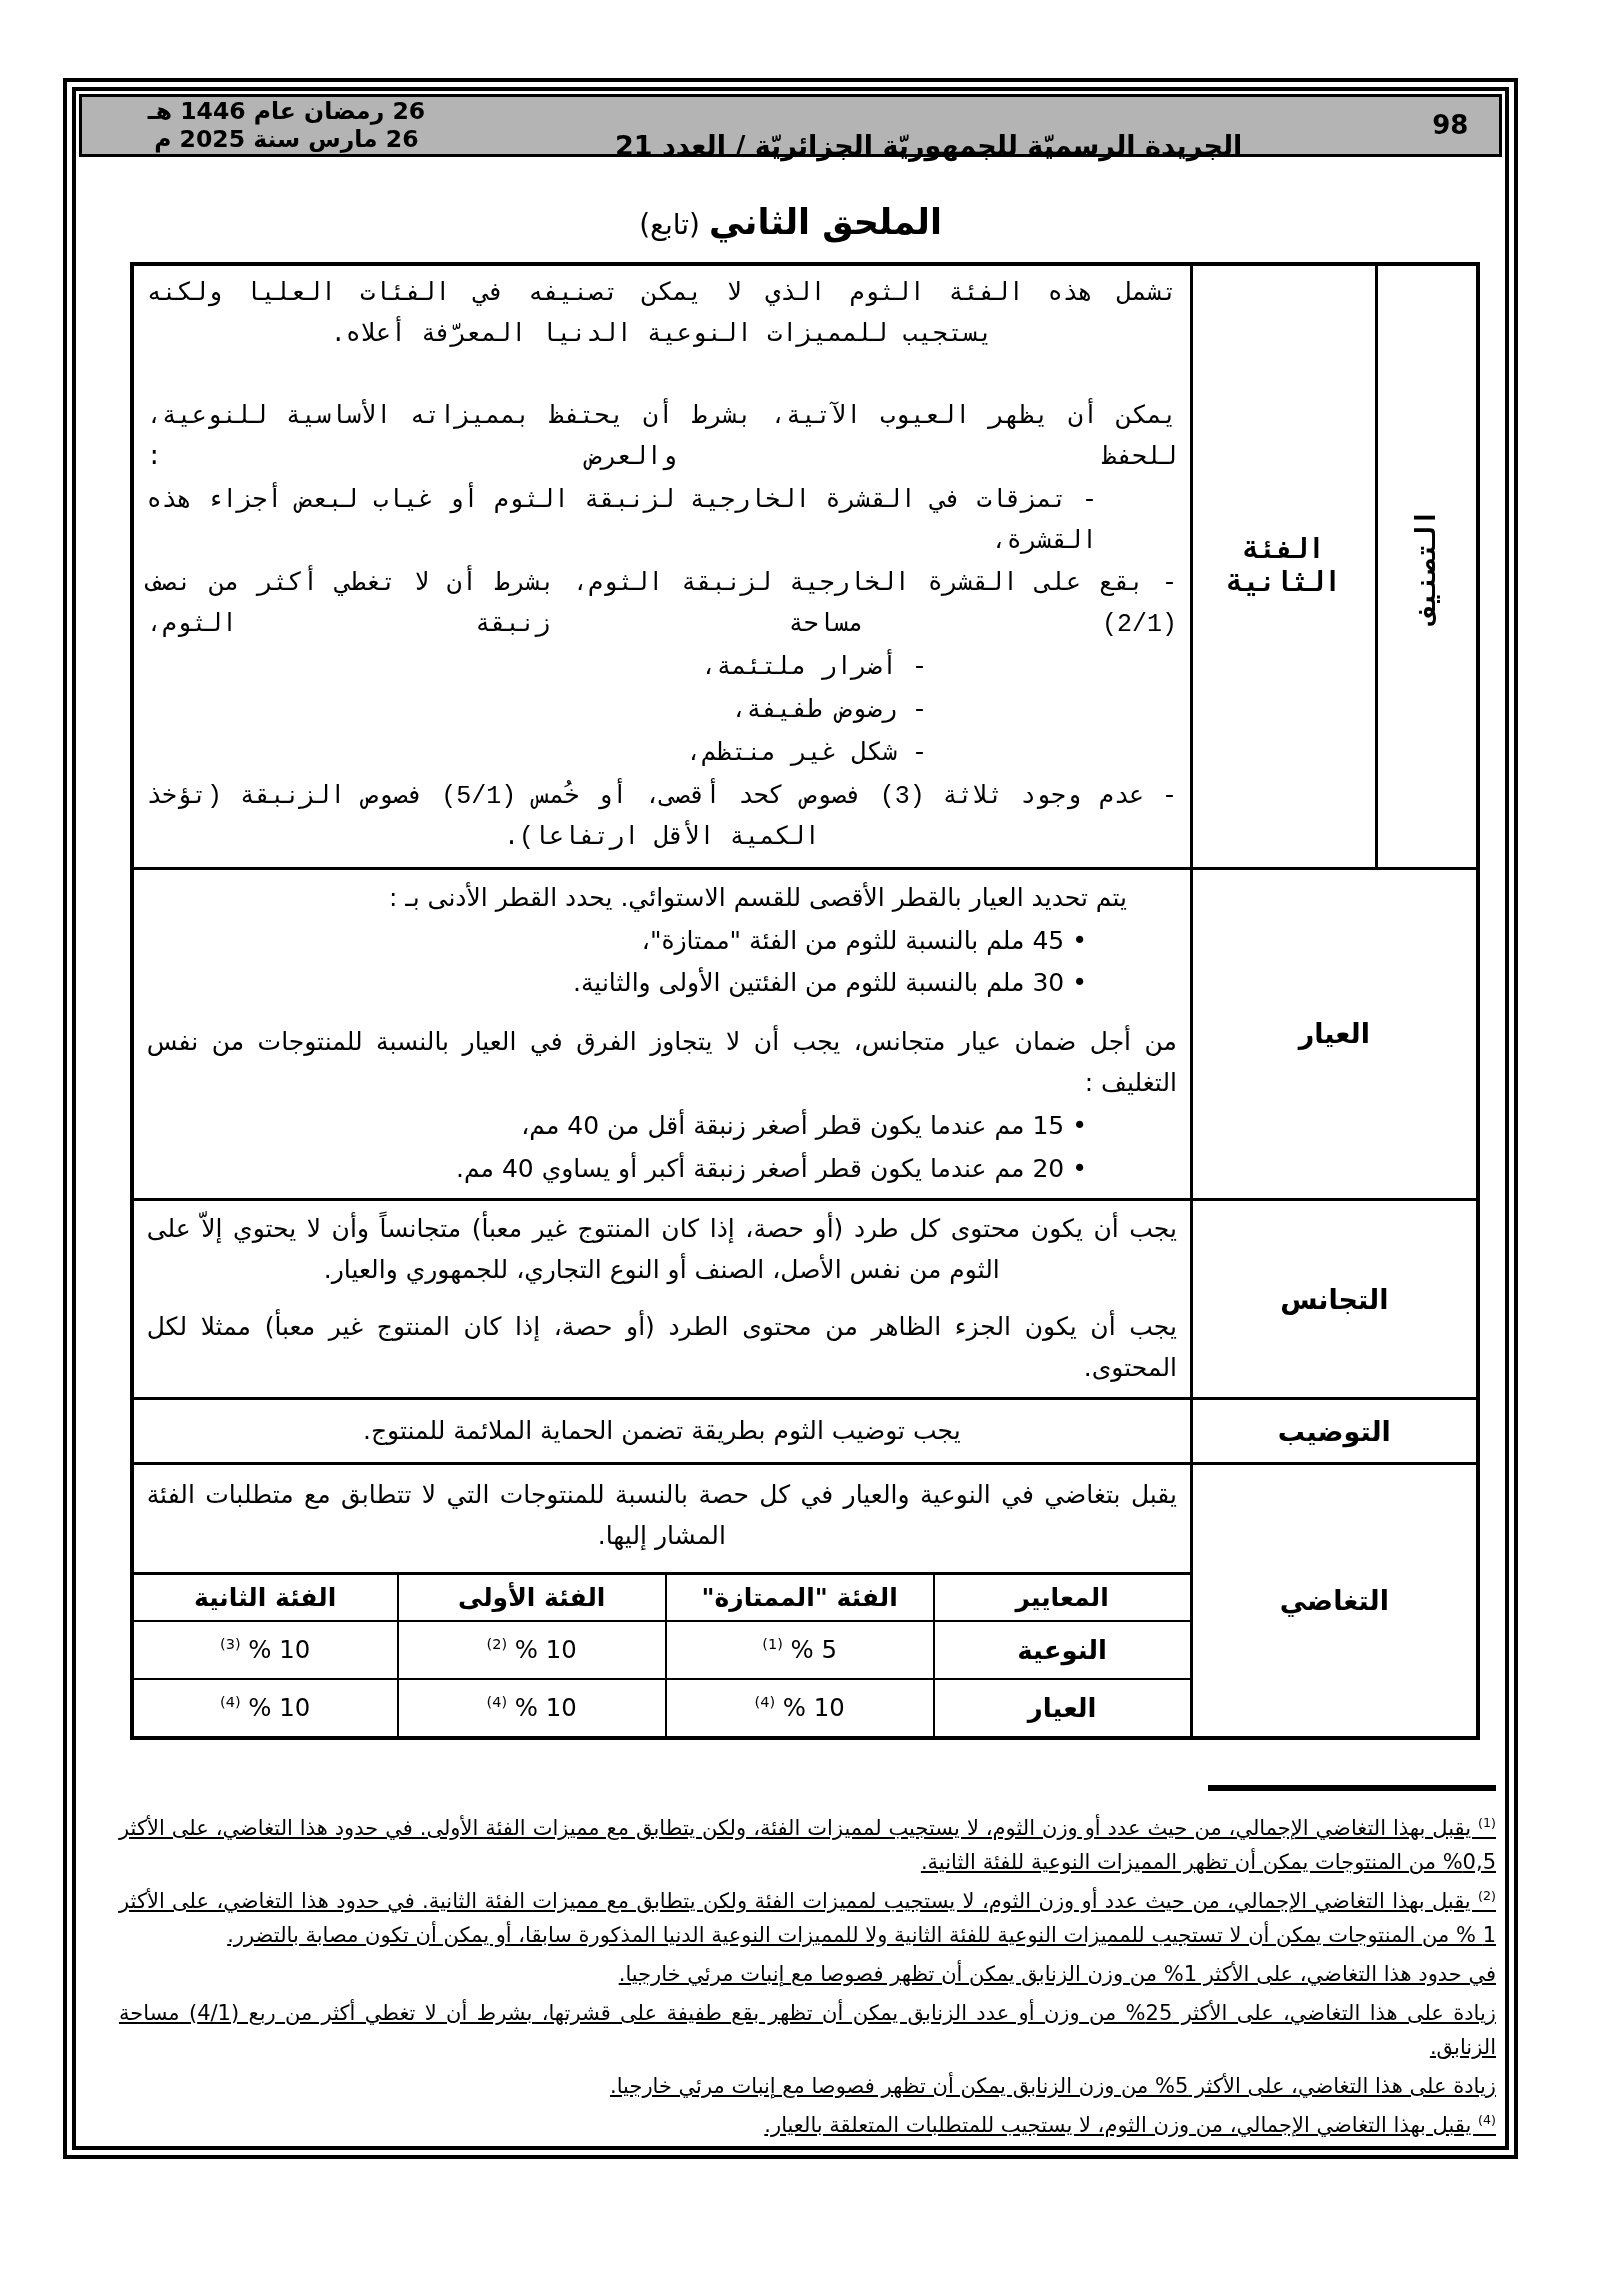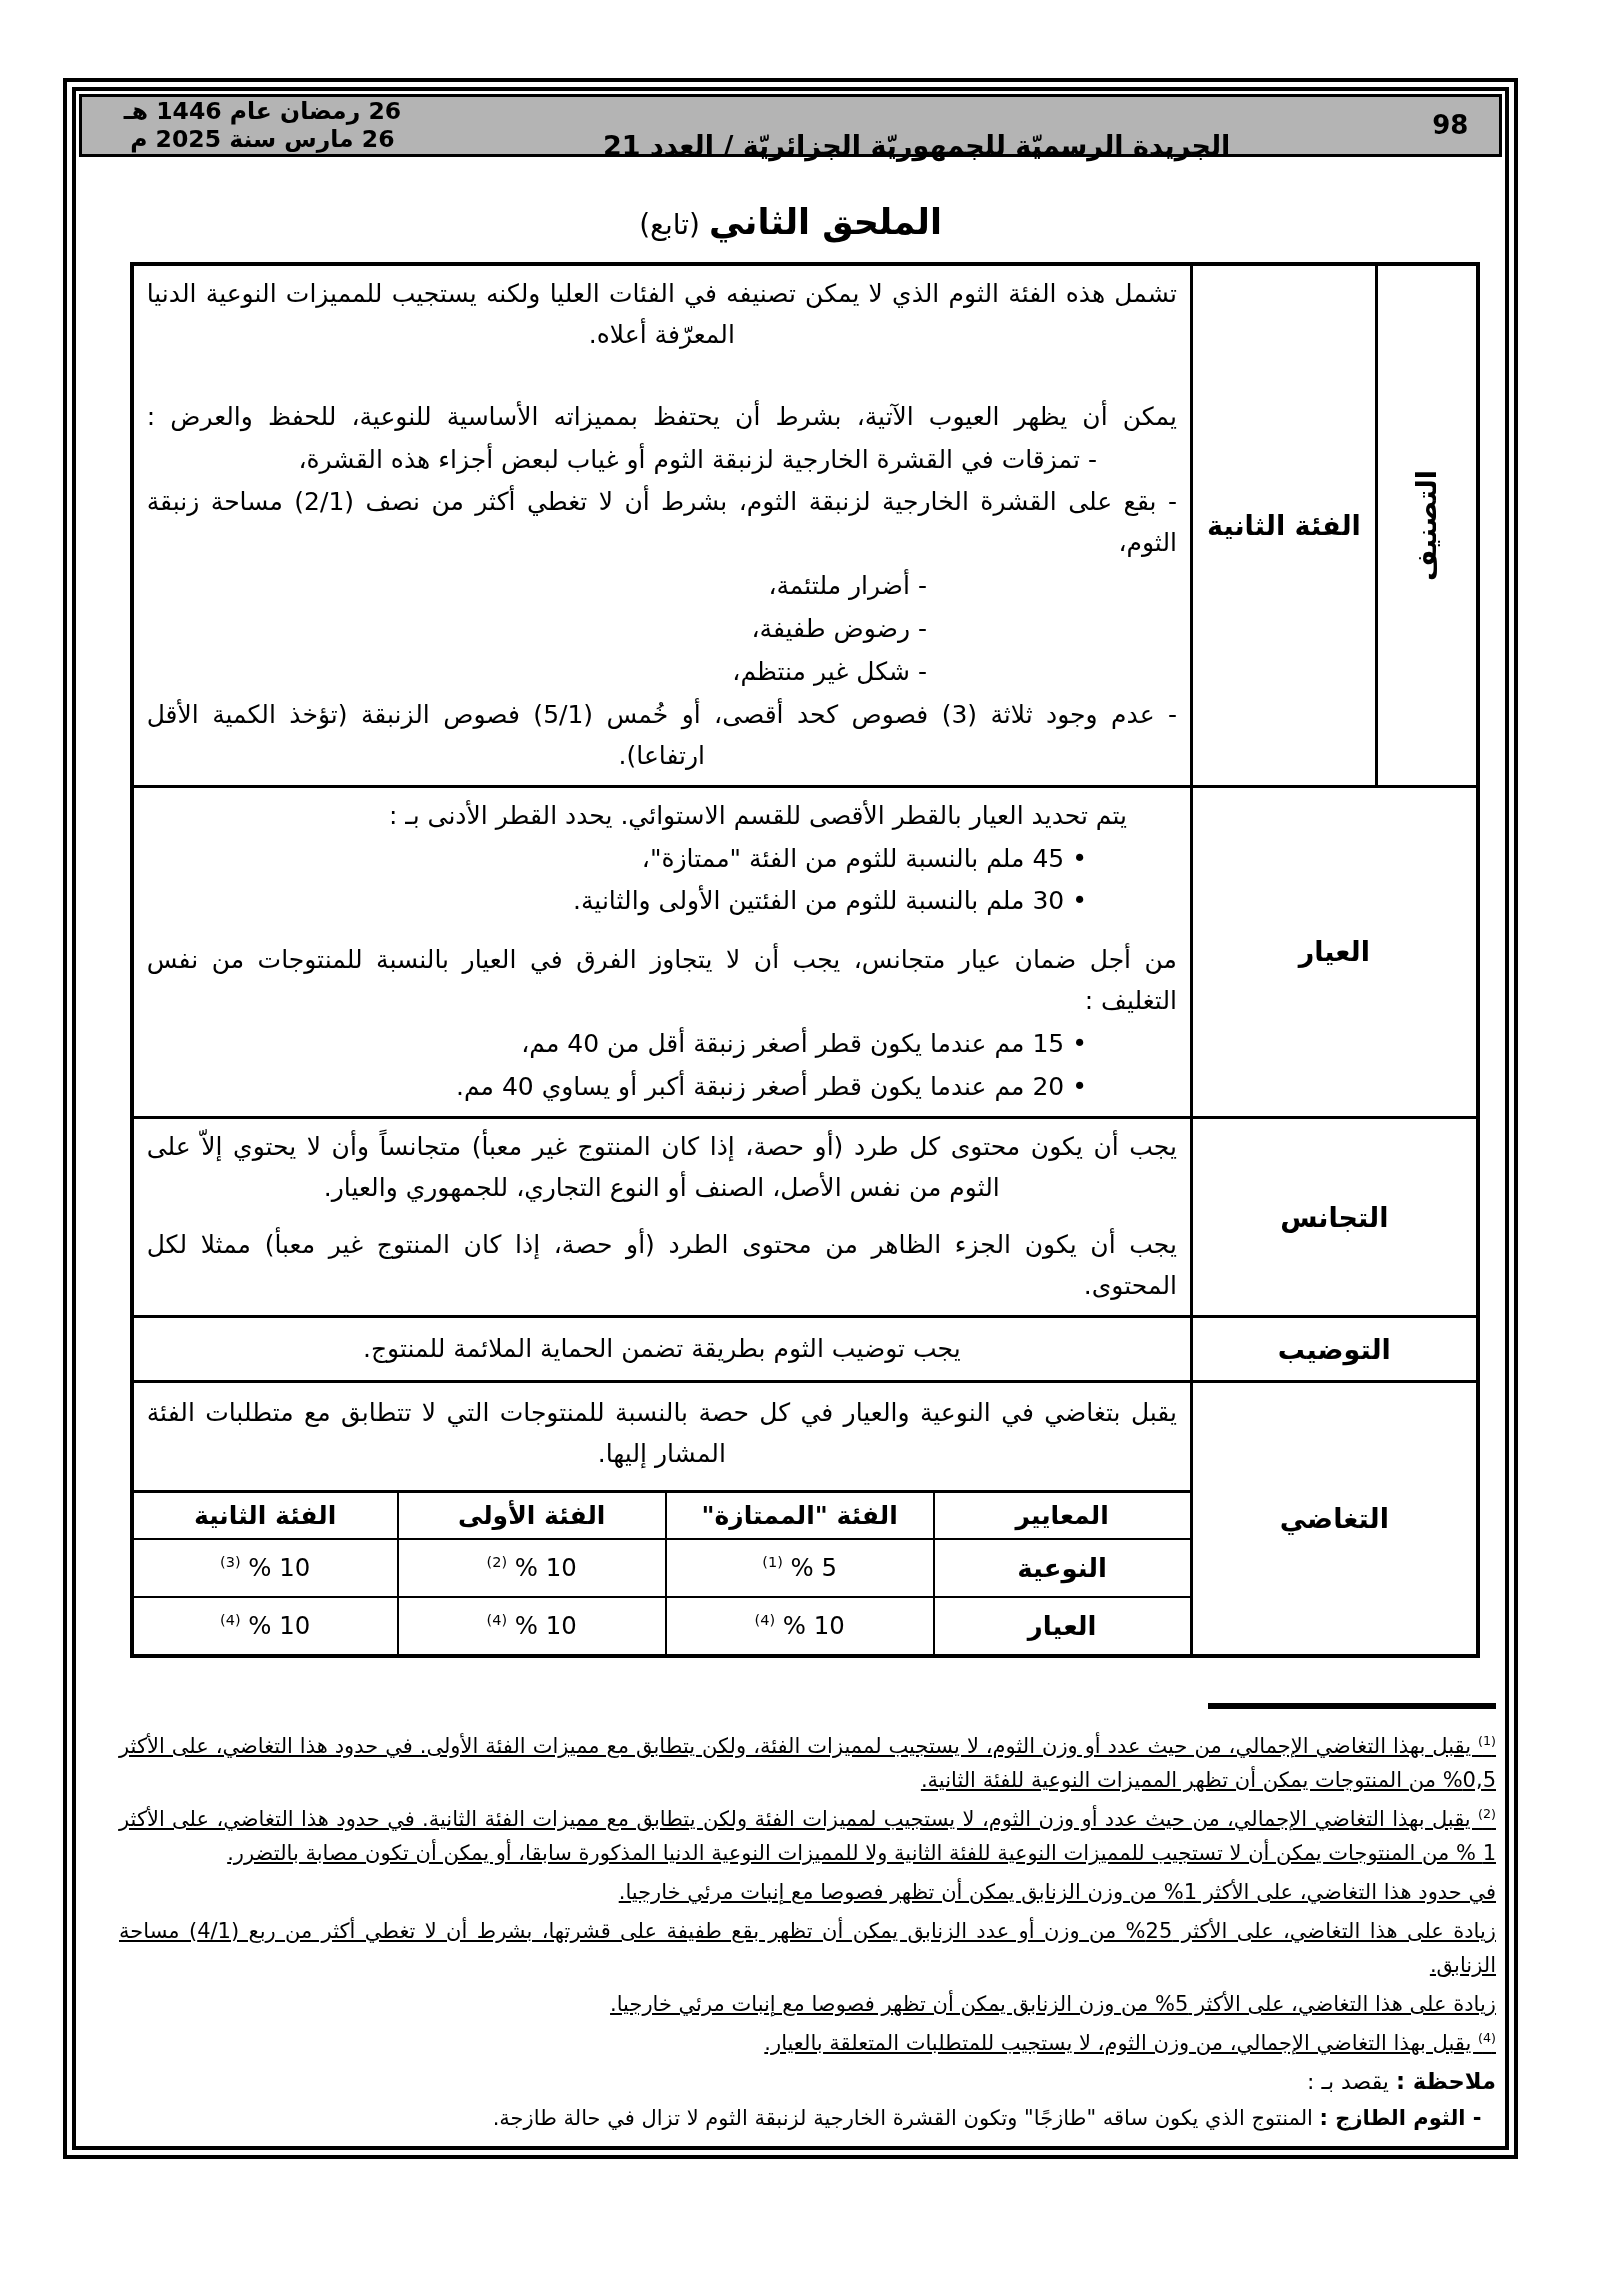--- a/index.html
+++ b/index.html
@@ -9,36 +9,36 @@
   }
   .frame{
     position:absolute;left:63px;top:78px;width:1455px;height:2081px;
     border:13.6px double #000;box-sizing:border-box;background:#fff;overflow:hidden;
   }
   
   .masthead{
     margin:2.7px 2.7px 0 2.7px;height:63px;border:3.6px solid #000;background:#b4b4b4;
     display:flex;align-items:center;box-sizing:border-box;font-weight:bold;
   }
-  .m-dates{padding-left:42px;text-align:center;font-size:23.5px;line-height:28px;direction:rtl;}
+  .m-dates{padding-left:66px;text-align:center;font-size:23.5px;line-height:28px;direction:rtl;}
   .m-title{flex:1;text-align:center;font-size:27px;direction:rtl;margin-top:40px;}
   .m-page{padding-right:31px;font-size:26px;}
   
   .annex-title{margin-top:45px;text-align:center;direction:rtl;font-size:28px;}
   .annex-title .t-main{font-weight:bold;font-size:35px;}
   
   table.main{
     border-collapse:collapse;margin:20px 9px 0 54px;width:1350px;
     table-layout:fixed;direction:rtl;border:4.5px solid #000;
   }
   table.main td{border:3.6px solid #000;}
   td.lbl{font-weight:bold;font-size:27px;text-align:center;vertical-align:middle;padding:0 5.4px;}
   td.body{vertical-align:top;padding:7.2px 12.7px;font-size:25px;line-height:41px;text-align:justify;}
   td.body p{margin:0 0 1.8px;}
-  tr.r1 td{height:422px;}
+  tr.r1 td{height:422px;font-family:Liberation Mono, monospace;}
   tr.r2 td{height:299px;}
   tr.r3 td{height:147px;}
   tr.r4 td{height:47px;}
   tr.r5 td{height:271px;}
   .rotwrap{height:100%;display:flex;align-items:center;justify-content:center;}
   .rot{transform:rotate(-90deg);white-space:nowrap;font-weight:bold;font-size:27px;letter-spacing:1.8px;}
   
   .jc{text-align-last:center;}
   .jf{text-align-last:justify;}
   .ind1{padding-right:80px;}

